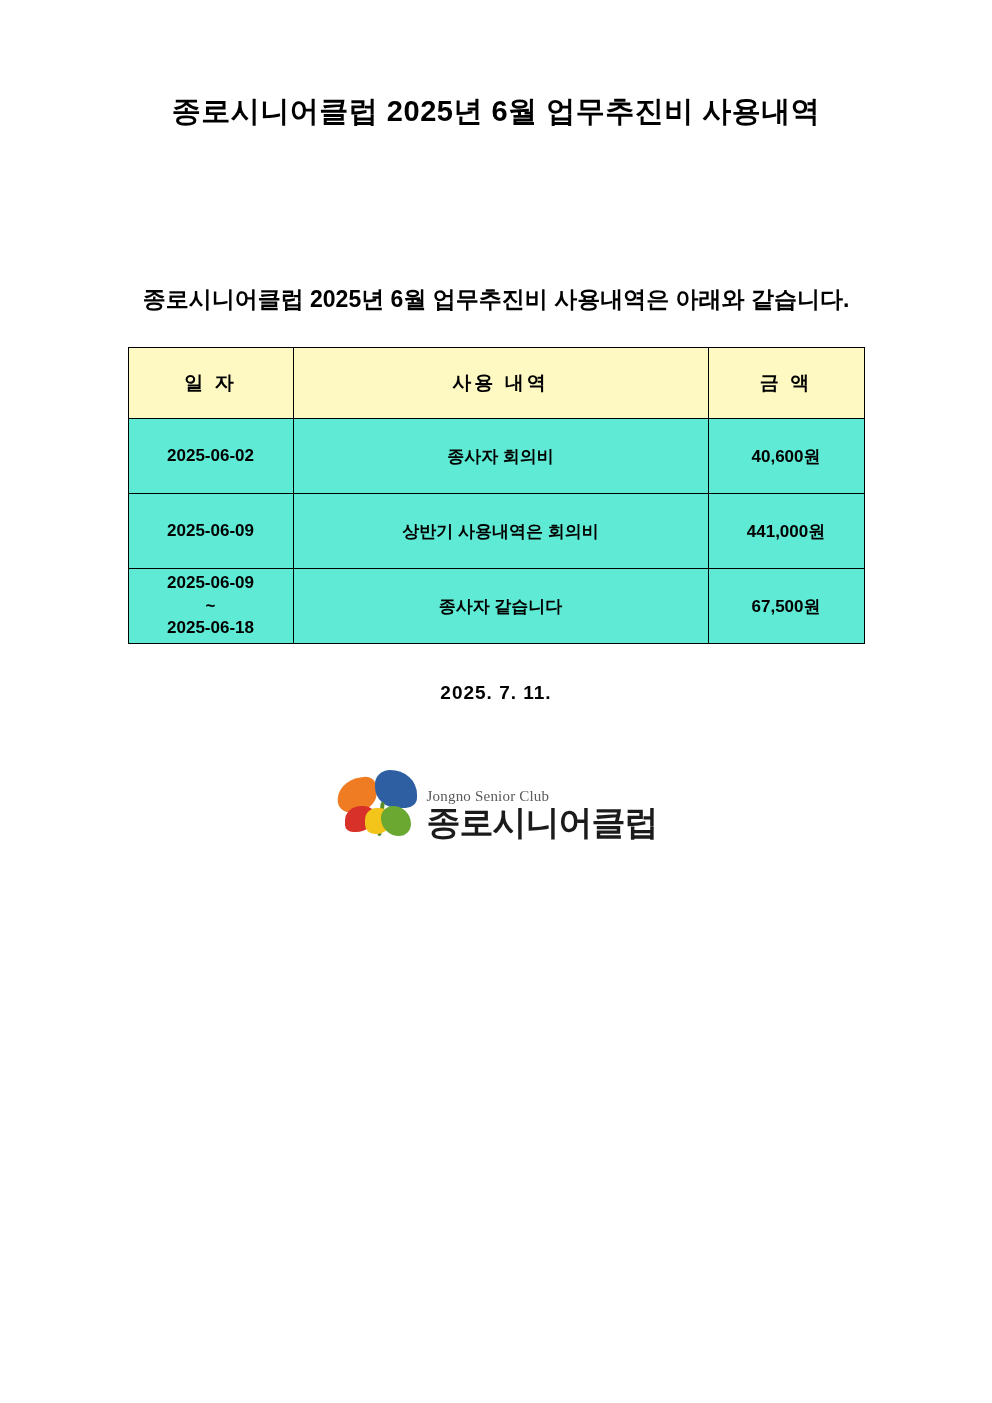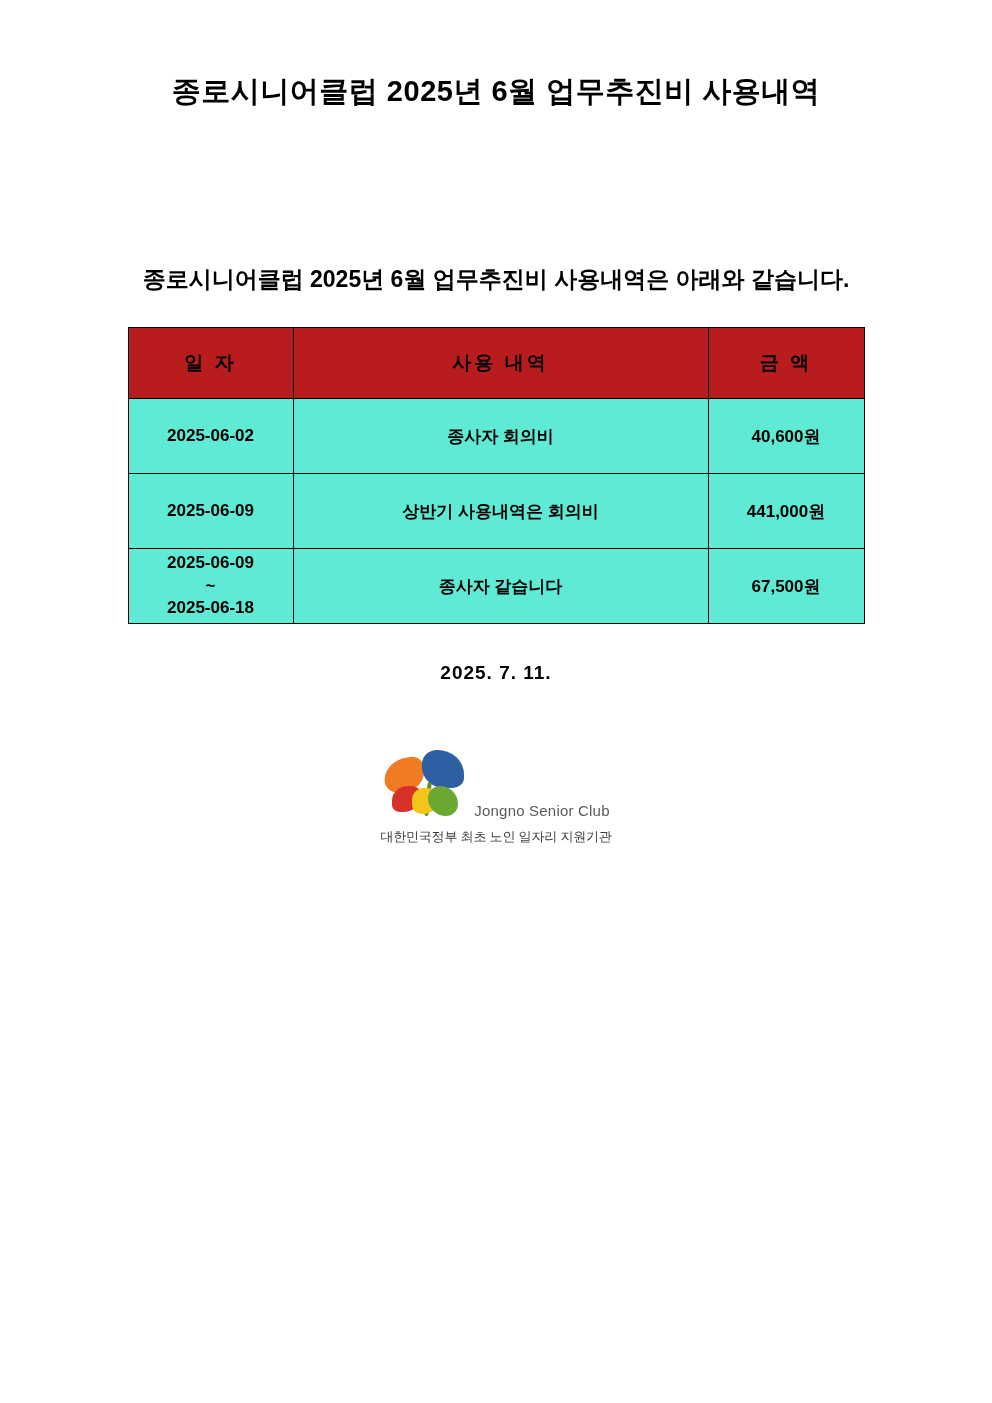--- a/index.html
+++ b/index.html
@@ -20,21 +20,21 @@
     height: 1403px;
     box-sizing: border-box;
     padding: 0 120px;
     position: relative;
   }
   .doc-title {
     text-align: center;
     font-size: 29px;
     font-weight: bold;
     letter-spacing: 0.5px;
-    margin-top: 72px;
+    margin-top: 92px;
     white-space: pre;
   }
   .intro {
     text-align: center;
     font-size: 23px;
     font-weight: bold;
     margin-top: 152px;
     white-space: pre;
   }
   table.usage {
@@ -45,21 +45,21 @@
   }
   table.usage th,
   table.usage td {
     border: 1px solid #000000;
     text-align: center;
     vertical-align: middle;
     font-size: 17px;
     font-weight: bold;
   }
   table.usage thead th {
-    background: #b91c1c;
+    background: #fef9c3;
     height: 68px;
     letter-spacing: 3px;
     font-size: 19px;
   }
   table.usage tbody td {
     height: 72px;
     background: #5eead4;
   }
   table.usage tbody tr.tall td {
     height: 72px;
@@ -80,20 +80,21 @@
   }
   .logo-wrap {
     margin-top: 62px;
     display: flex;
     justify-content: center;
   }
   .logo {
     width: 330px;
     position: relative;
     text-align: center;
+    font-family: Liberation Serif, serif;
   }
   .logo-top {
     display: flex;
     align-items: flex-end;
     justify-content: center;
     gap: 6px;
   }
   .logo-mark {
     width: 86px;
     height: 74px;
@@ -217,19 +218,19 @@
         <div class="logo-mark">
           <span class="petal p-orange"></span>
           <span class="petal p-blue"></span>
           <span class="stem"></span>
           <span class="petal p-red"></span>
           <span class="petal p-yellow"></span>
           <span class="petal p-green"></span>
         </div>
         <div class="logo-texts">
           <div class="logo-eng">Jongno Senior Club</div>
+          <div class="logo-kor">종로시니어클럽</div>
         </div>
       </div>
-      <div class="logo-sub">대한민국정부 최초 노인 일자리 지원기관</div>
     </div>
   </div>
 
 </div>
 
 </body></html>

